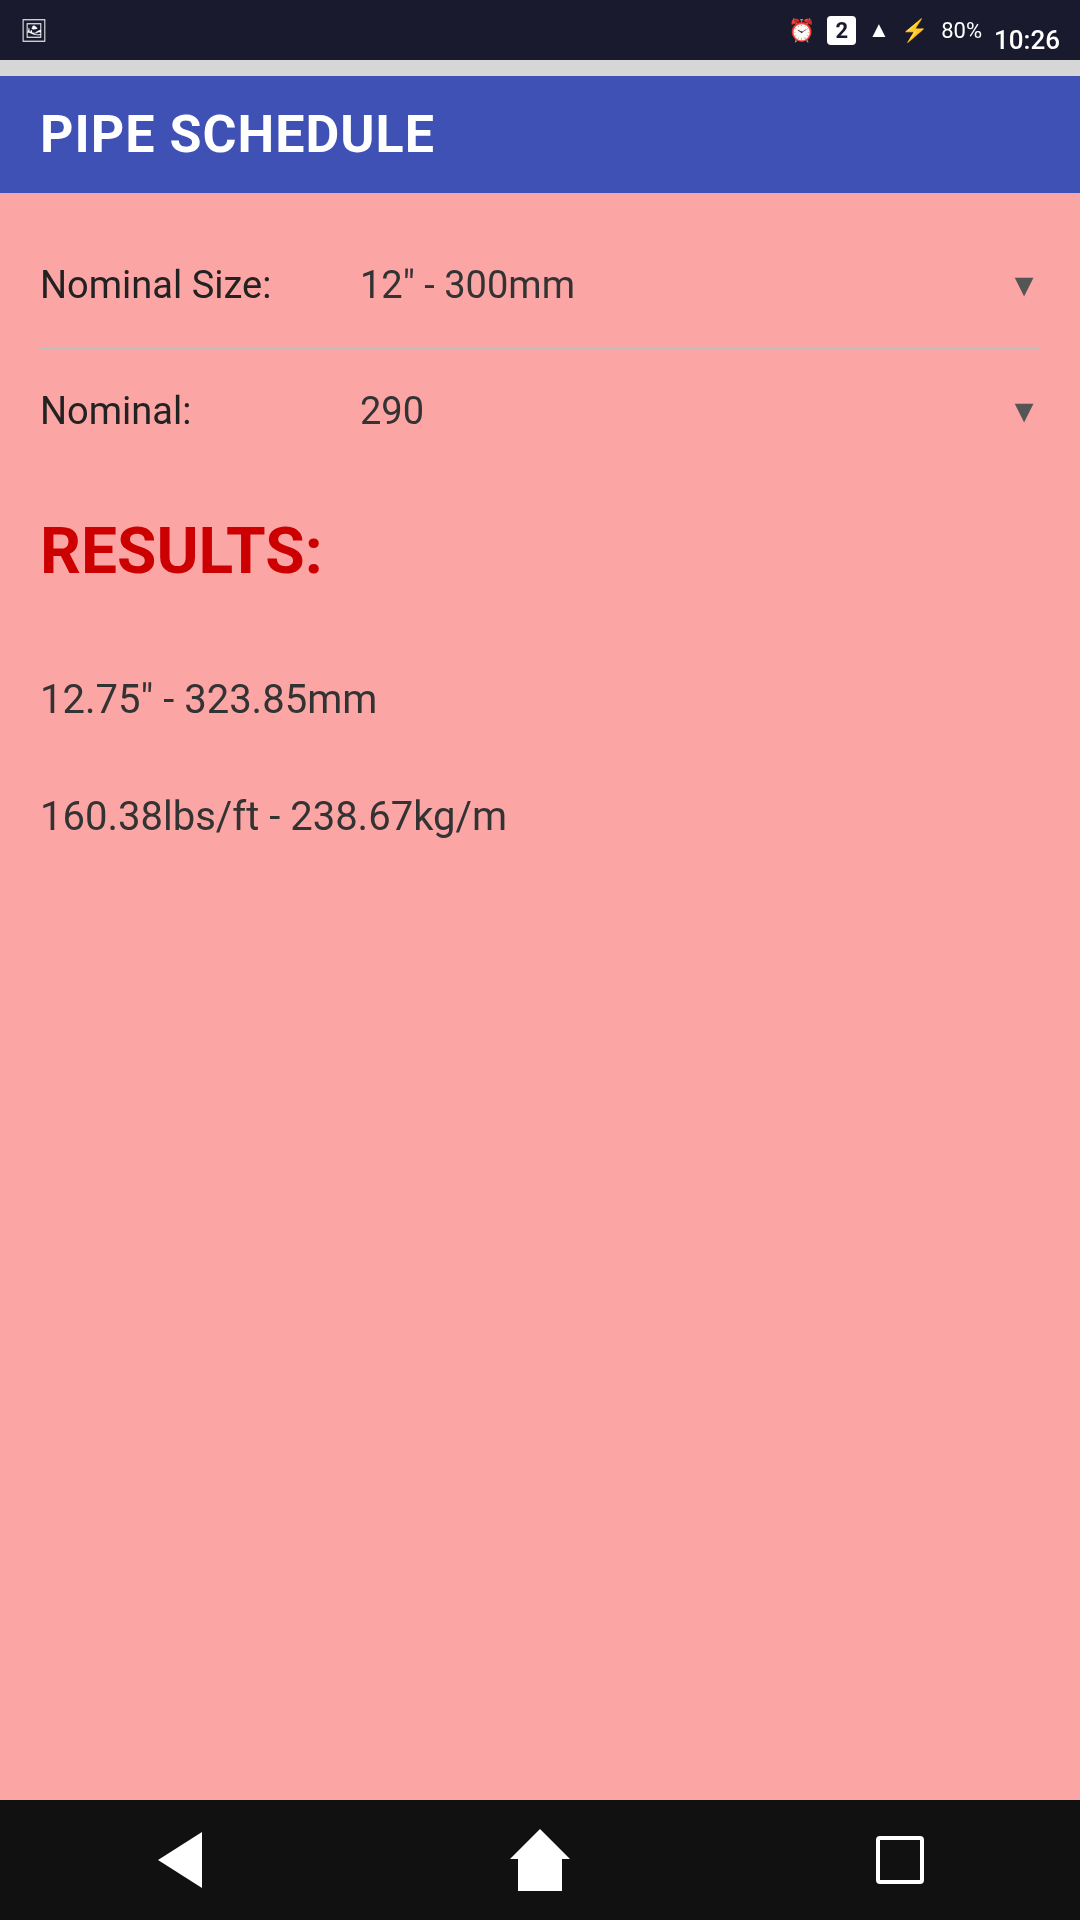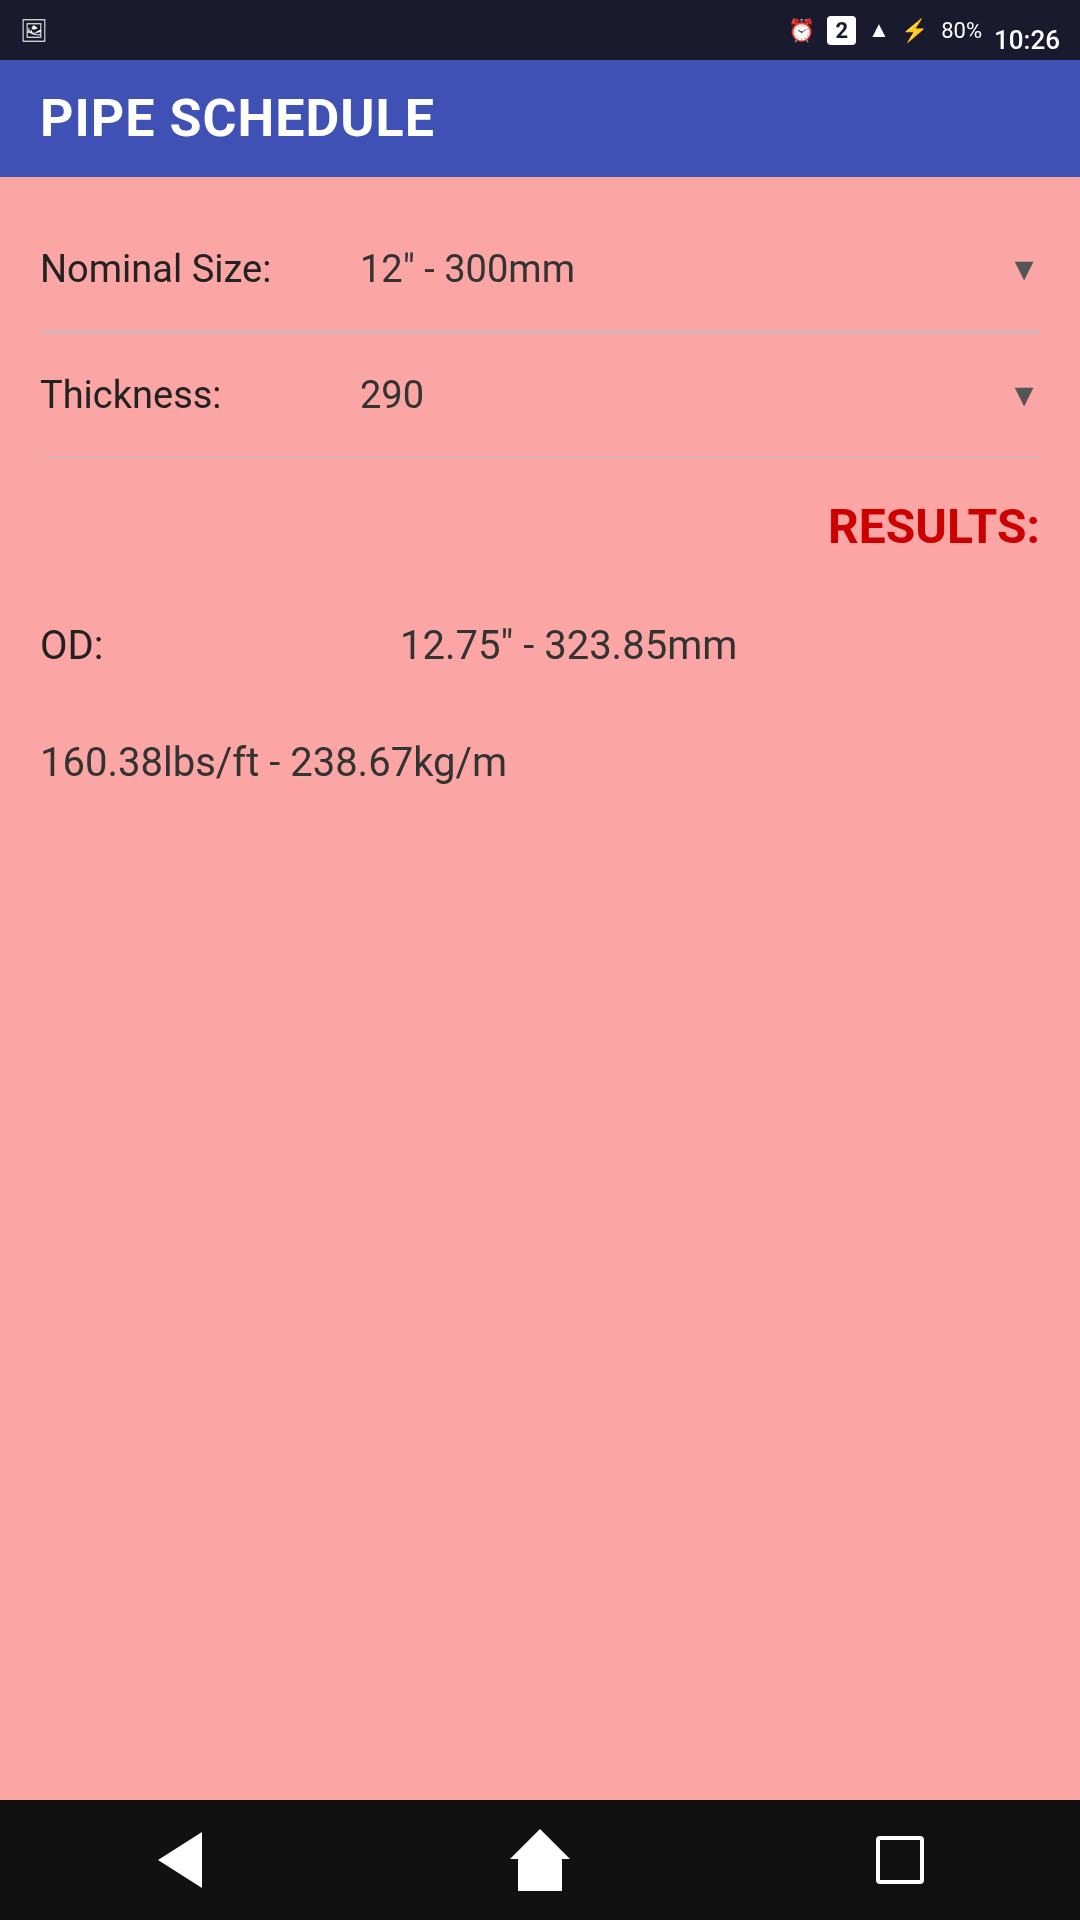--- a/index.html
+++ b/index.html
@@ -66,20 +66,21 @@
       font-size: 22px;
     }
 
     
     .app-header {
       width: 100%;
       background: #3f51b5;
       padding: 28px 40px;
       display: flex;
       align-items: center;
+      margin-top: 16px;
     }
 
     .app-title {
       color: white;
       font-size: 52px;
       font-weight: bold;
       letter-spacing: 1px;
     }
 
     
@@ -127,25 +128,25 @@
       font-size: 32px;
       color: #555;
     }
 
     
     .results-section {
       margin-top: 40px;
     }
 
     .results-title {
-      text-align: right;
-      font-size: 48px;
+      text-align: left;
+      font-size: 64px;
       font-weight: bold;
       color: #cc0000;
-      margin-bottom: 32px;
+      margin-bottom: 52px;
     }
 
     .result-row {
       display: flex;
       align-items: center;
       padding: 35px 0;
     }
 
     .result-label {
       font-size: 40px;
@@ -253,32 +254,31 @@
     <span class="form-label">Nominal Size:</span>
     <div class="form-select">
       <span class="form-select-value">12" - 300mm</span>
       <span class="dropdown-arrow">▼</span>
     </div>
   </div>
 
   <hr class="divider">
 
   <div class="form-row">
-    <span class="form-label">Thickness:</span>
+    <span class="form-label">Nominal:</span>
     <div class="form-select">
       <span class="form-select-value">290</span>
       <span class="dropdown-arrow">▼</span>
     </div>
   </div>
 
   <div class="results-section">
     <div class="results-title">RESULTS:</div>
 
     <div class="result-row">
-      <span class="result-label">OD:</span>
       <span class="result-value">12.75" - 323.85mm</span>
     </div>
 
 
     <div class="result-row">
       <span class="result-value">160.38lbs/ft - 238.67kg/m</span>
     </div>
   </div>
 
 </div>

